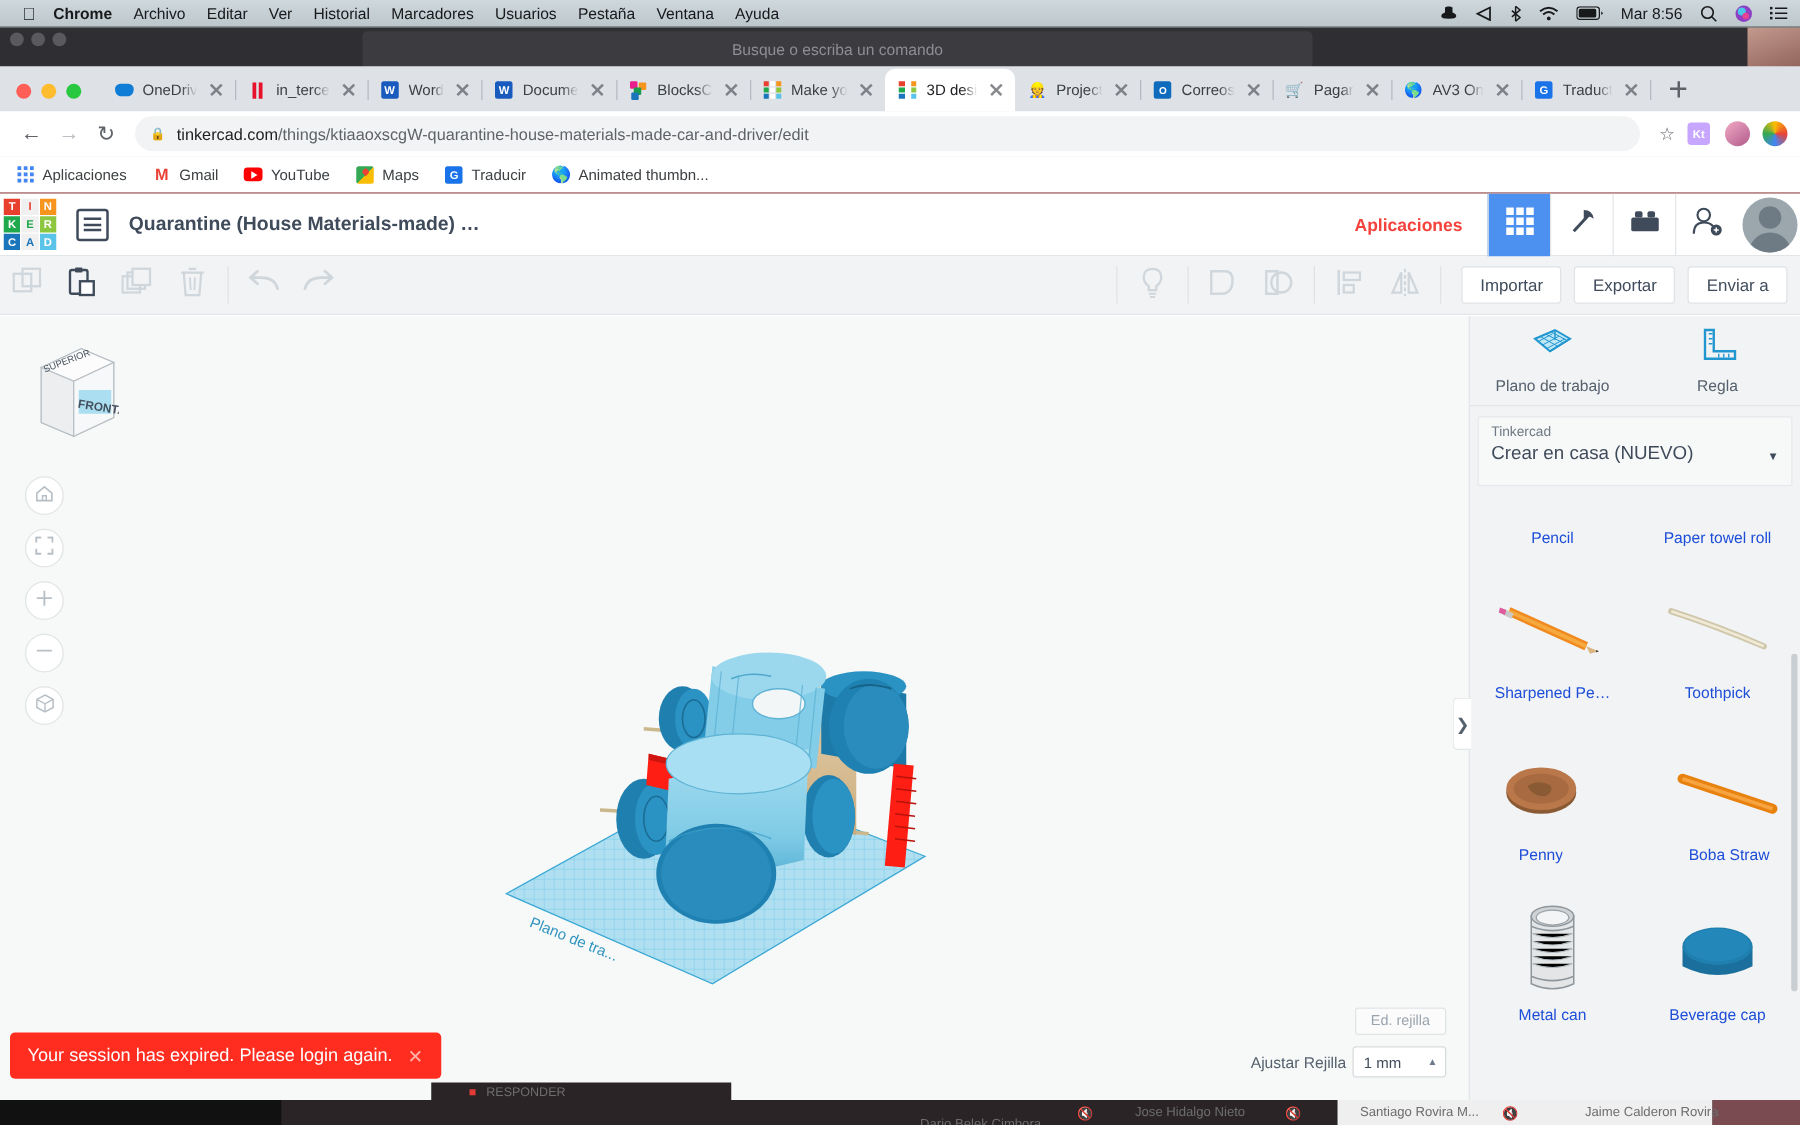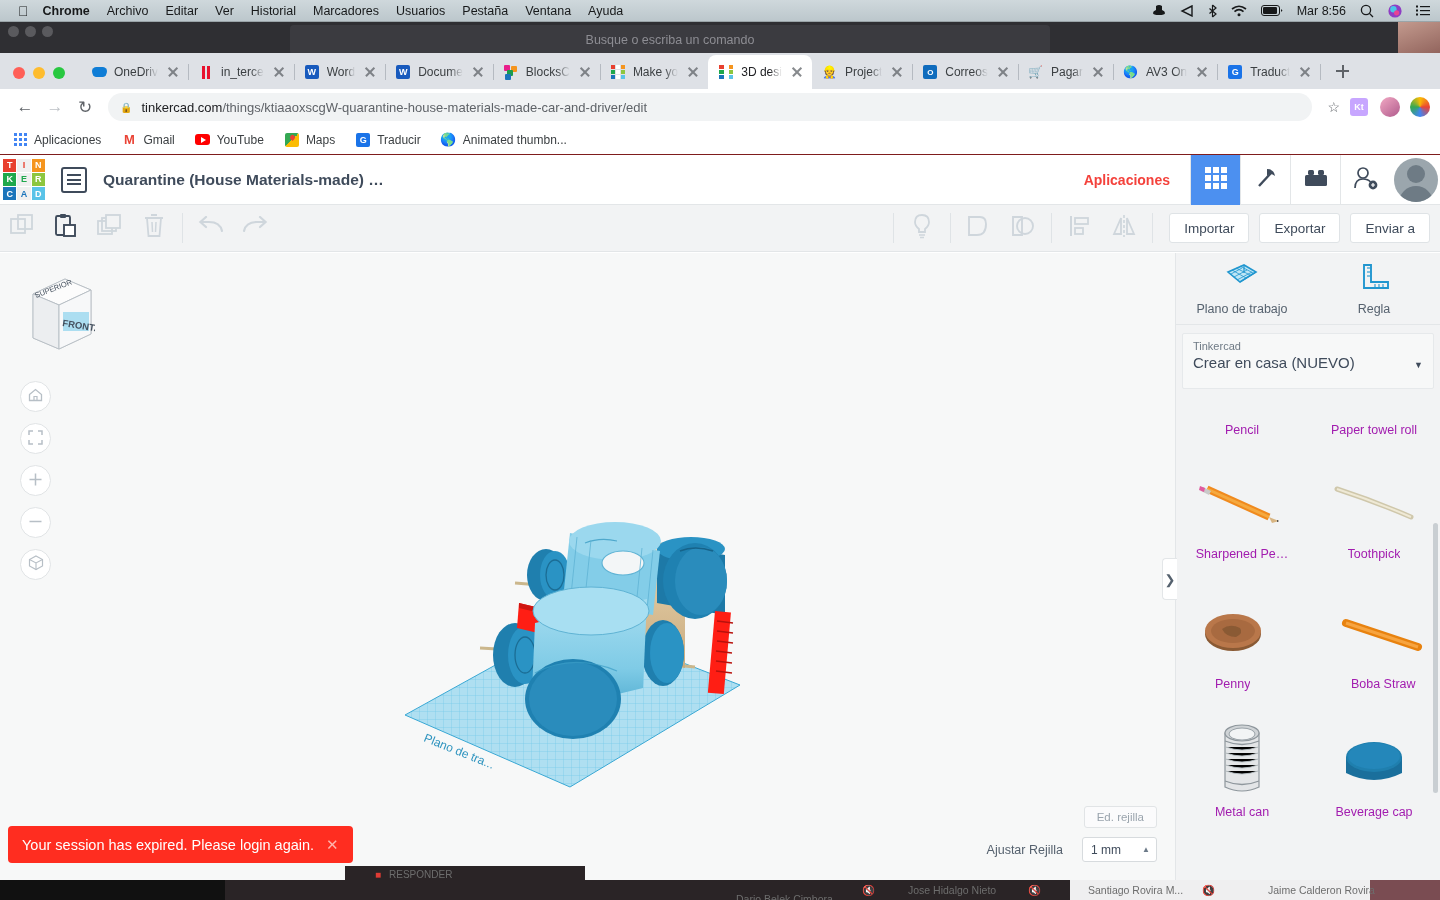--- a/index.html
+++ b/index.html
@@ -156,21 +156,21 @@
 
   
   .canvas { position:absolute; left:0; top:98px; right:265px; bottom:0; background:#f7f8f8; overflow:hidden;}
   .viewcube{position:absolute;left:25px;top:23px;width:70px;height:78px;}
   .navctrl{position:absolute;left:20px;top:128px;display:flex;flex-direction:column;gap:11px;}
   .navctrl .nb{width:31px;height:31px;border:1px solid #e1e4e6;border-radius:50%;background:#fff;
     display:flex;align-items:center;justify-content:center;color:#b7bfc6;font-size:15px;cursor:pointer;}
   .grid-ctrl{position:absolute;right:18px;bottom:18px;display:flex;flex-direction:column;align-items:flex-end;gap:9px;}
   .grid-btn{height:22px;padding:0 12px;border:1px solid #e1e4e6;border-radius:3px;background:#fbfbfc;
     font-size:11.5px;color:#9aa4ad;display:flex;align-items:center;cursor:pointer;}
-  .snap-row{display:flex;align-items:center;gap:19px;text-align:center;}
+  .snap-row{display:flex;align-items:center;gap:5px;text-align:center;}
   .snap-lbl{font-size:12.5px;color:#55616e;}
   .snap-sel{height:25px;min-width:75px;border:1px solid #d7dbde;border-radius:3px;background:#fff;
     font-size:12px;color:#3f4b5b;display:flex;align-items:center;justify-content:space-between;padding:0 6px 0 8px;cursor:pointer;}
   .snap-sel .car{font-size:8px;color:#6c7a89;}
 
   
   .model{position:absolute;left:395px;top:250px;width:380px;height:290px;}
 
   
   .panel{position:absolute;right:0;top:98px;width:265px;bottom:0;background:#f2f3f4;border-left:1px solid #e3e6e8;}
@@ -179,21 +179,21 @@
   .ptool .lb{font-size:12.5px;color:#55616e;}
   .pdrop{margin:8px 6px 0 6px;height:56px;background:#f7f8f8;border:1px solid #e6e9eb;border-radius:2px;
     padding:6px 10px;position:relative;cursor:pointer;}
   .pdrop .small{font-size:11px;color:#6f7a85;}
   .pdrop .big{font-size:15px;color:#3f4b5b;margin-top:2px;}
   .pdrop .car{position:absolute;right:10px;top:26px;font-size:9px;color:#3f4b5b;}
   .grid-items{position:absolute;left:0;right:0;top:170px;bottom:0;overflow:hidden;}
   .gi-row{display:flex;}
   .gi{flex:1;display:flex;flex-direction:column;align-items:center;cursor:pointer;}
   .gi .thumb{height:92px;display:flex;align-items:center;justify-content:center;width:100%;}
-  .gi .cap{font-size:12.5px;color:#a21caf;text-align:right;max-width:110px;overflow:hidden;white-space:nowrap;}
+  .gi .cap{font-size:12.5px;color:#1d4ed8;text-align:right;max-width:110px;overflow:hidden;white-space:nowrap;}
   .pscroll{position:absolute;right:2px;top:270px;width:5px;height:270px;background:#c9ced2;border-radius:3px;}
   .p-collapse{position:absolute;left:-14px;top:305px;width:15px;height:42px;background:#fff;
     border:1px solid #e3e6e8;border-right:none;border-radius:4px 0 0 4px;display:flex;align-items:center;justify-content:center;
     font-size:13px;color:#55616e;cursor:pointer;}
 
   
   .toast{position:absolute;left:8px;bottom:17px;background:#ff2d20;color:#fff;border-radius:4px;
     height:37px;display:flex;align-items:center;padding:0 14px;font-size:14.5px;z-index:40;}
   .toast .tx{margin-left:12px;font-size:15px;color:#ffb3ab;cursor:pointer;}
 

